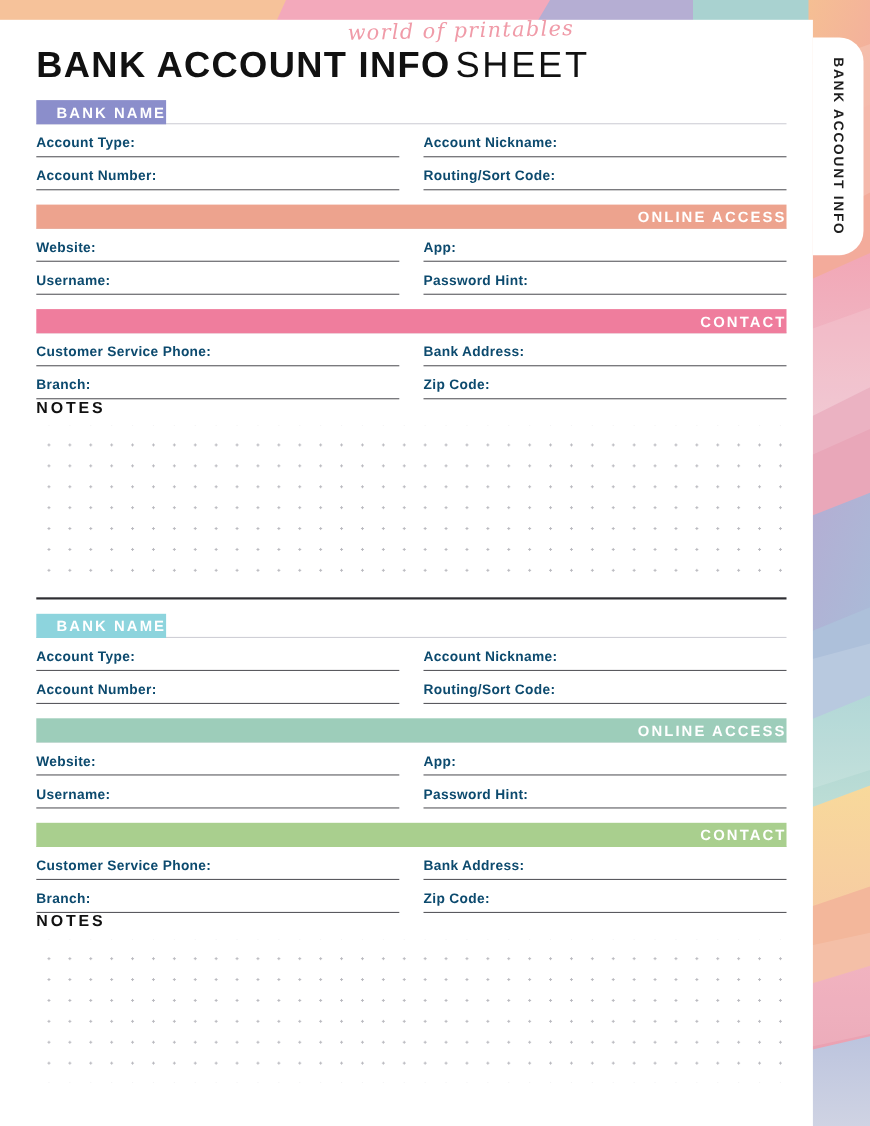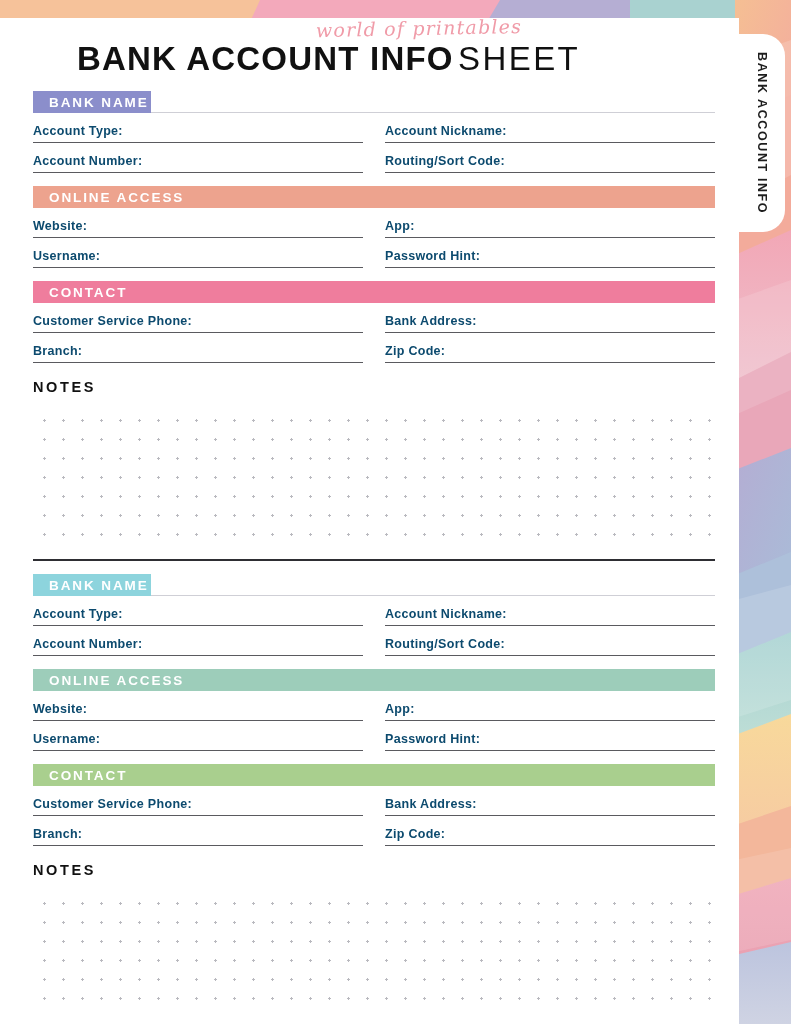--- a/index.html
+++ b/index.html
@@ -77,21 +77,20 @@
     font-size: 19px;
     color: #f09ba8;
     letter-spacing: 1.2px;
     margin: 0 0 -6px 0;
     padding-left: 90px;
     transform: rotate(-1.2deg);
   }
   .title-row {
     margin-top: 6px;
     white-space: nowrap;
-    margin-left: 44px;
   }
   .title-bold {
     font-size: 33px;
     font-weight: 800;
     letter-spacing: 1.2px;
     color: #111111;
   }
   .title-light {
     font-size: 33px;
     font-weight: 300;
@@ -114,22 +113,23 @@
     height: 1px;
     background: #cfcfd6;
   }
   .bar-fill {
     position: absolute;
     left: 0;
     top: 0;
     height: 22px;
     display: flex;
     align-items: center;
-    padding-left: 16px;
+    padding-left: 1px;
     box-sizing: border-box;
+    justify-content: flex-end;
   }
   .bar-label {
     color: #ffffff;
     font-size: 13.5px;
     font-weight: 600;
     letter-spacing: 1.9px;
     white-space: nowrap;
   }
   .bar-wrap.partial .bar-fill { width: 118px; }
 
@@ -146,21 +146,20 @@
   }
   .field-label {
     font-size: 12.5px;
     font-weight: 700;
     color: #0c4a6e;
     letter-spacing: 0.3px;
   }
 
   
   .notes-title {
-    margin-top: 16px;
     font-size: 14.5px;
     font-weight: 800;
     letter-spacing: 2.6px;
     color: #111111;
   }
   .dotgrid {
     margin-top: 8px;
     background-image: radial-gradient(#b9b9bf 1px, transparent 1.2px);
     background-size: 19px 19px;
     background-position: 2px 8px;

